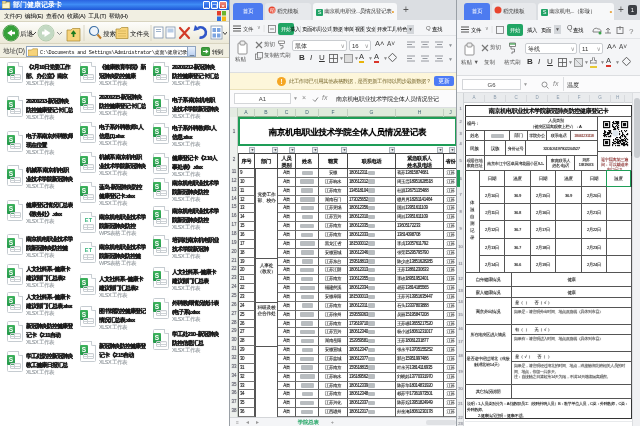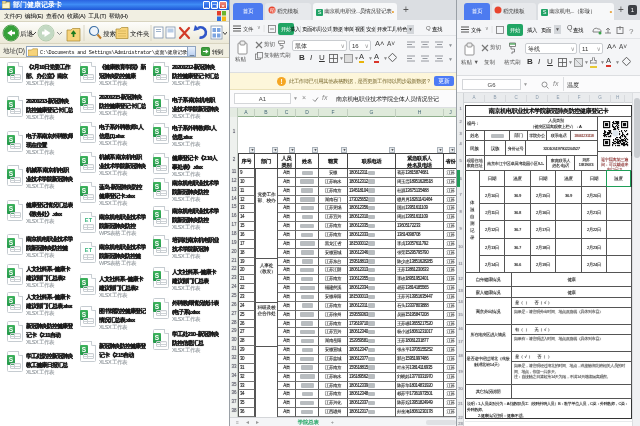--- a/index.html
+++ b/index.html
@@ -523,20 +523,21 @@
       <span class="abs" style="left:66px;width:23px;top:1px;font-size:5px;color:#467;text-align:center;border-right:1px solid #c2cfc0;height:8px">D</span>
       <span class="abs" style="left:89px;width:29px;top:1px;font-size:5px;color:#467;text-align:center;border-right:1px solid #c2cfc0;height:8px">F</span>
       <span class="abs" style="left:118px;width:48px;top:1px;font-size:5px;color:#467;text-align:center;border-right:1px solid #c2cfc0;height:8px">G</span>
       <span class="abs" style="left:166px;width:48px;top:1px;font-size:5px;color:#467;text-align:center;border-right:1px solid #c2cfc0;height:8px">H</span>
       <span class="abs" style="left:214px;width:14px;top:1px;font-size:5px;color:#467;text-align:center;border-right:1px solid #c2cfc0;height:8px">J</span>
     </div>
   <div id="w1-sheet">
 <div class="abs" style="left:0;top:0;width:8px;height:300px;background:#eef1ee;border-right:1px solid #c6cdc6"></div>
 <span class="rn" style="left:0;top:12px">1</span>
 <span class="rn" style="left:0;top:40px">2</span>
+<div class="abs" style="left:8px;top:0;width:219px;height:29px;border:2px solid #1e9d57;background:#fff;text-align:center;font-size:8.5px;letter-spacing:-0.2px;color:#000;font-weight:bold;line-height:26px;white-space:nowrap;overflow:hidden">南京机电职业技术学院全体人员情况登记表</div>
 <div class="abs" style="left:8px;top:29px;width:219px;height:7px;background:#fff"></div>
 <span class="flt" style="left:19px"></span>
       <span class="flt" style="left:42px"></span>
       <span class="flt" style="left:59px"></span>
       <span class="flt" style="left:82px"></span>
       <span class="flt" style="left:111px"></span>
       <span class="flt" style="left:159px"></span>
       <span class="flt" style="left:207px"></span>
       <span class="flt" style="left:219px"></span>
 <div class="abs hrow" style="left:8px;top:36px;width:219px;height:16px">

